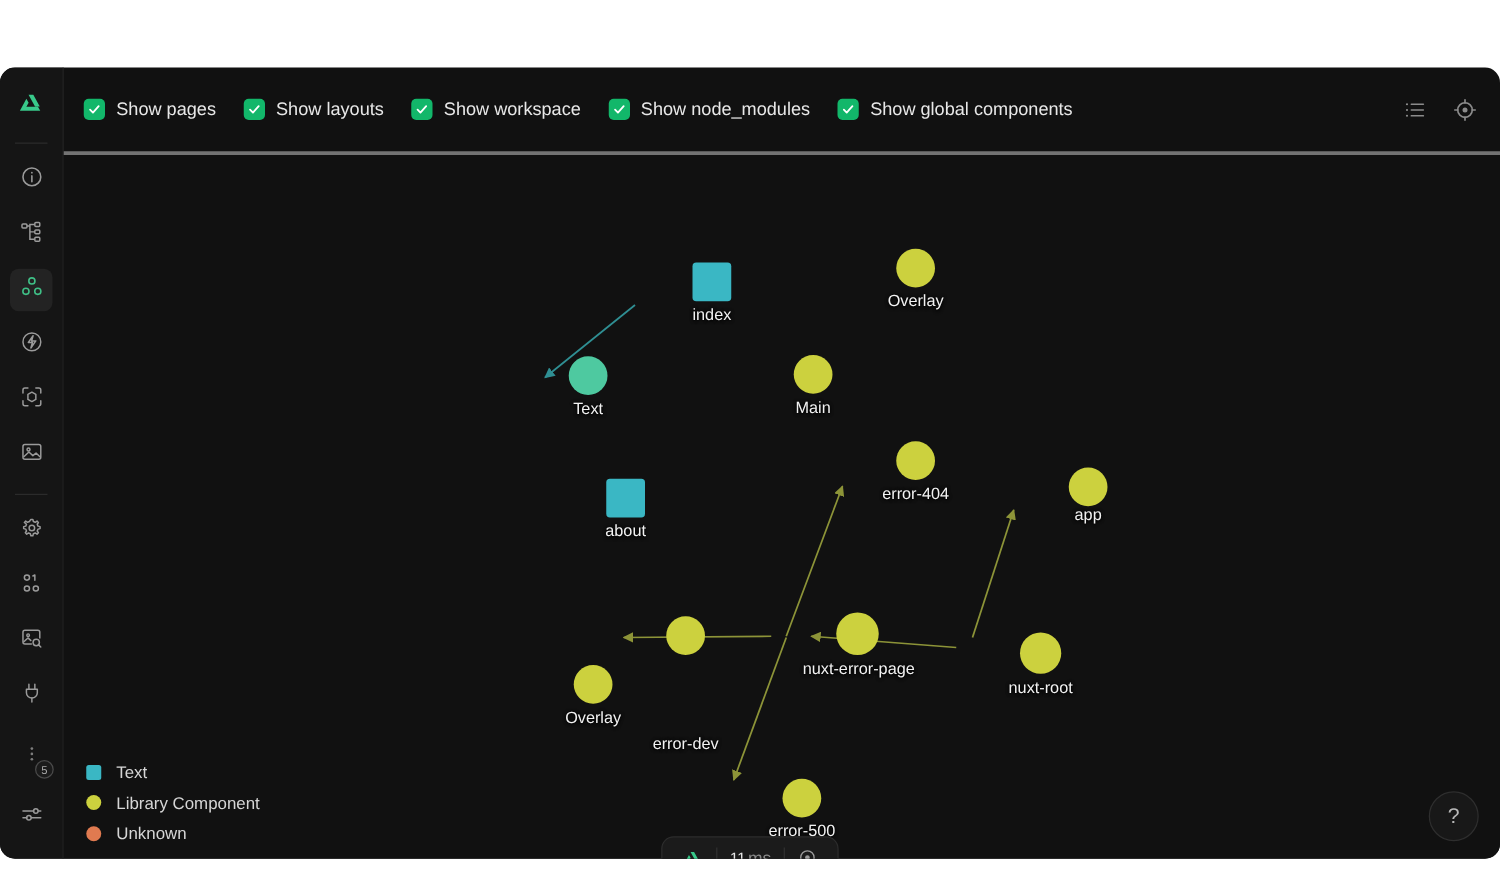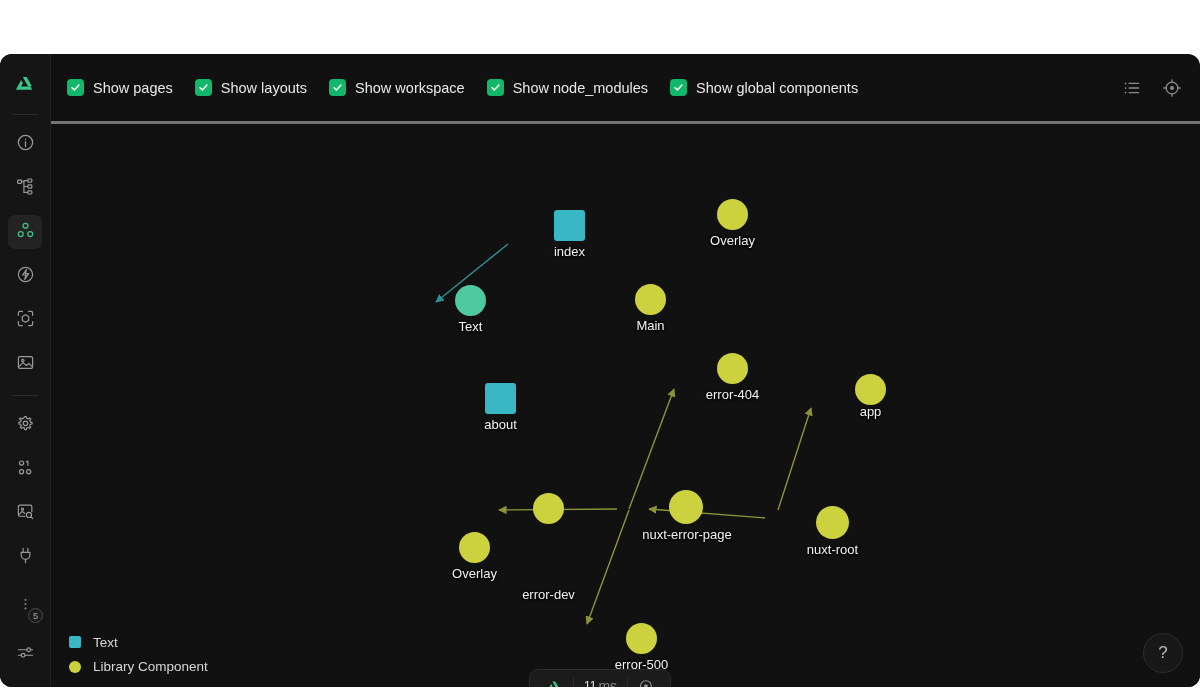--- a/index.html
+++ b/index.html
@@ -425,20 +425,24 @@
       </div>
 
       <div class="legend">
         <div class="lg-row">
           <span class="lg-swatch square" style="background:#3ab7c4"></span>
           <span class="lg-text">Text</span>
         </div>
         <div class="lg-row">
           <span class="lg-swatch circle" style="background:#ccd13e"></span>
           <span class="lg-text">Library Component</span>
+        </div>
+        <div class="lg-row">
+          <span class="lg-swatch circle" style="background:#e07a50"></span>
+          <span class="lg-text">Unknown</span>
         </div>
       </div>
 
       <div class="help-btn">
         <span>?</span>
       </div>
 
     </div>
   </div>
 

